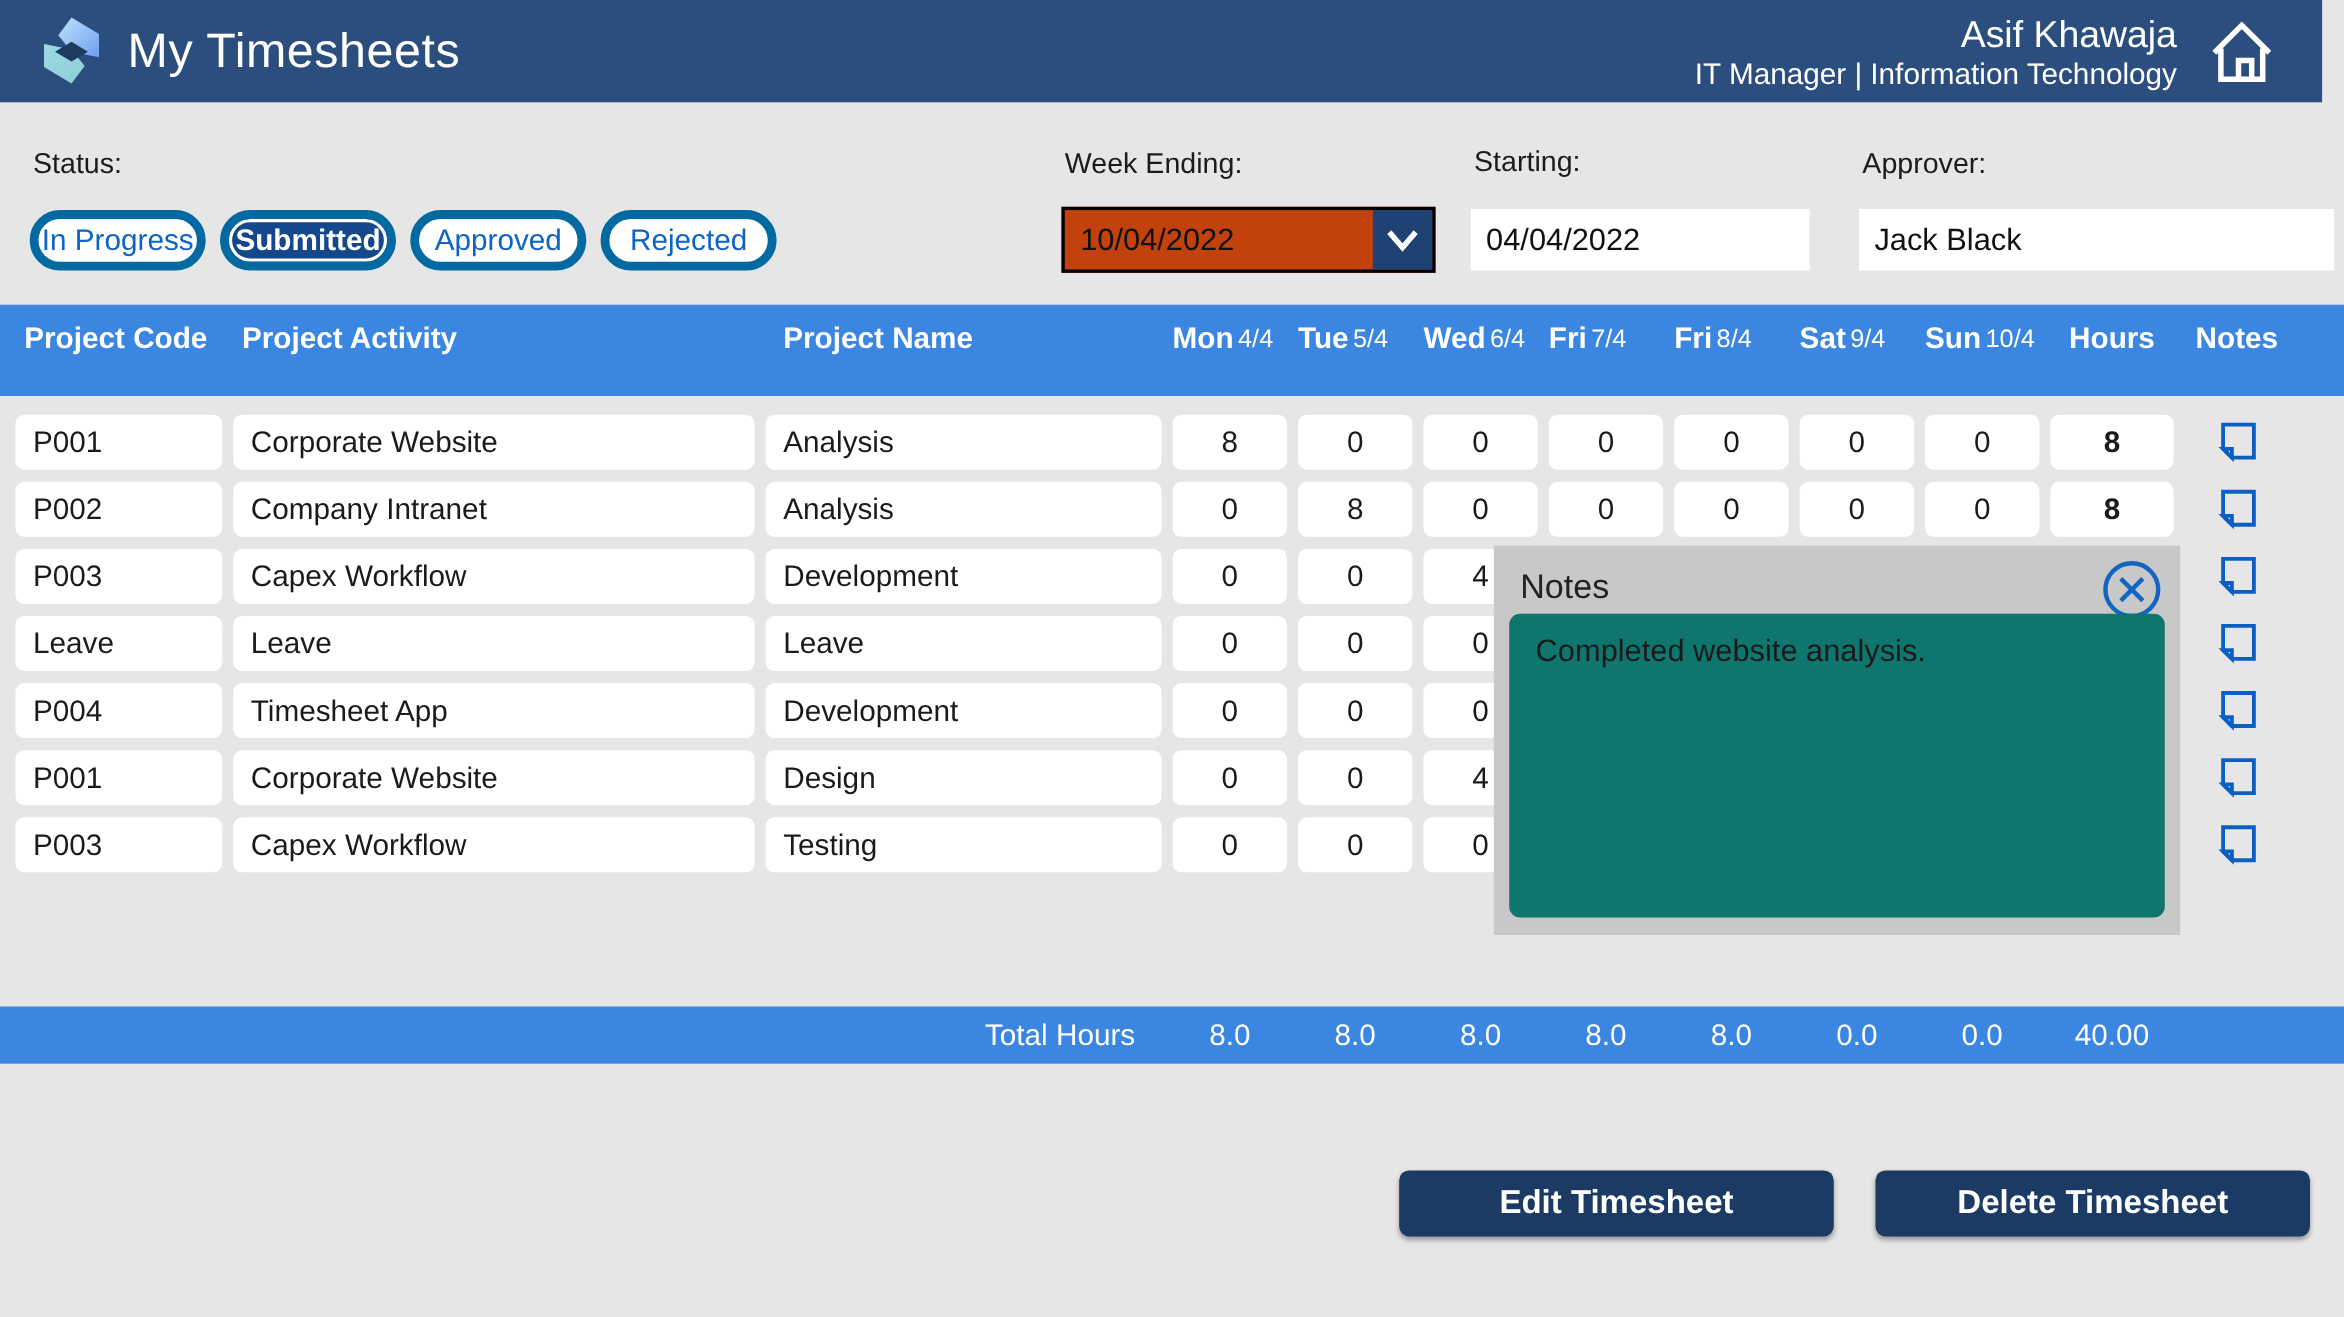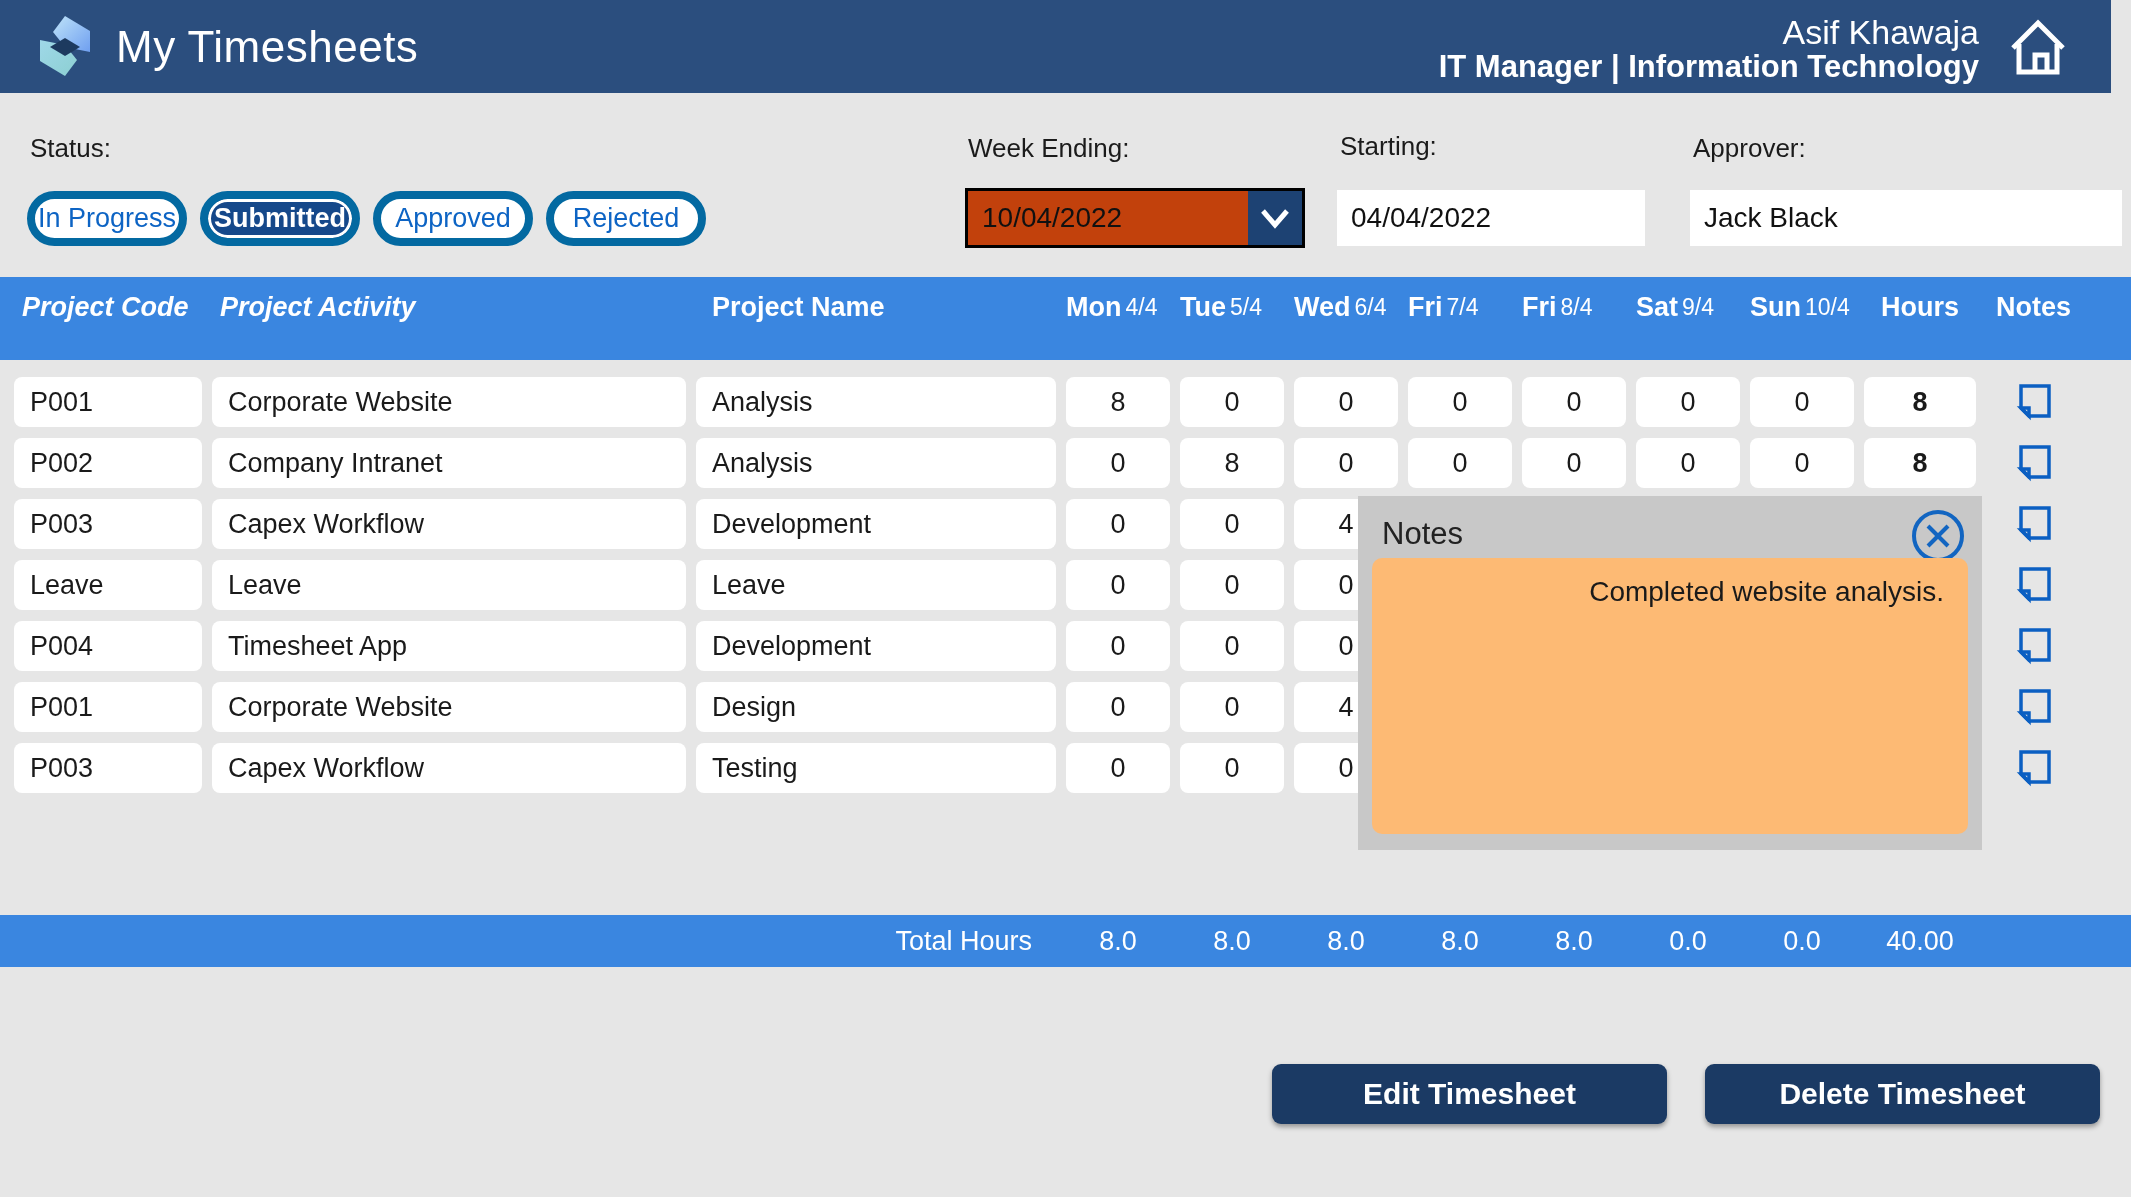--- a/index.html
+++ b/index.html
@@ -15,21 +15,21 @@
   .app-header {
     position:absolute; top:0; left:0; width:2111px; height:93px;
     background:#2b4e7e; display:flex; align-items:center;
   }
   .logo { position:absolute; left:33px; top:14px; width:64px; height:64px; }
   .app-title { position:absolute; left:116px; top:50%; transform:translateY(-50%);
     color:#ffffff; font-size:44px; font-weight:400; letter-spacing:.5px; }
   .user-block { position:absolute; right:132px; top:50%; transform:translateY(-50%);
     display:flex; flex-direction:column; align-items:flex-end; color:#fff; }
   .user-name { font-size:34px; font-weight:400; line-height:40px; }
-  .user-role { font-size:31px; font-weight:700; line-height:30px; }
+  .user-role { font-size:27px; font-weight:400; line-height:30px; }
   .home-btn { position:absolute; right:40px; top:14px; width:66px; height:66px;
     background:none; border:none; cursor:pointer; }
 
   
   .flabel { position:absolute; font-size:26px; color:#1b1b1b; }
   .pill-group { position:absolute; left:27px; top:191px; display:flex; gap:13px; }
   .pill {
     width:160px; height:55px; border-radius:28px;
     border:8px solid #0369a1; background:#ffffff; color:#0d64c4;
     font-family:"Liberation Sans",sans-serif; font-size:27px; cursor:pointer;
@@ -59,21 +59,21 @@
   }
   .contents { display:contents; }
 
   
   .thead {
     position:absolute; top:277px; left:0; width:2131px; height:83px;
     background:#3a86e0; color:#ffffff;
   }
   .thead .tgrid { height:83px; align-items:start; }
   .hcell { font-size:27px; font-weight:700; padding-top:14px; line-height:32px; }
-  .hcell.left1 { padding-left:8px;font-style:italic; }
+  .hcell.left1 { padding-left:8px; }
   .hcell.left2 { padding-left:16px; }
   .hcell.day { display:flex; flex-direction:row; align-items:center; gap:4px; }
   .hcell.center { text-align:center; }
   .day-date { font-size:23px; font-weight:400; }
 
   
   .rows { position:absolute; top:377px; left:0; width:2131px;
     display:flex; flex-direction:column; gap:11px; }
   .row { height:50px; }
   .cell {
@@ -89,22 +89,22 @@
   
   .popup {
     position:absolute; left:1358px; top:496px; width:624px; height:354px;
     background:#c8c8c8; z-index:20;
   }
   .popup-title { position:absolute; left:24px; top:20px; font-size:31px; color:#222; }
   .popup-close { position:absolute; right:16px; top:12px; width:56px; height:56px;
     background:none; border:none; cursor:pointer; }
   .popup-body {
     position:absolute; left:14px; right:14px; top:62px; bottom:16px;
-    background:#fdba74; border-radius:10px; padding:18px 24px;
-    font-size:28px; color:#1a1a1a;text-align:right;
+    background:#0f766e; border-radius:10px; padding:18px 24px;
+    font-size:28px; color:#1a1a1a;
   }
 
   
   .totals {
     position:absolute; top:915px; left:0; width:2131px; height:52px;
     background:#3a86e0; color:#ffffff;
   }
   .totals .tgrid { height:52px; }
   .tcell { font-size:27px; font-weight:400; text-align:center; }
   .tcell.label { text-align:right; padding-right:24px; }

